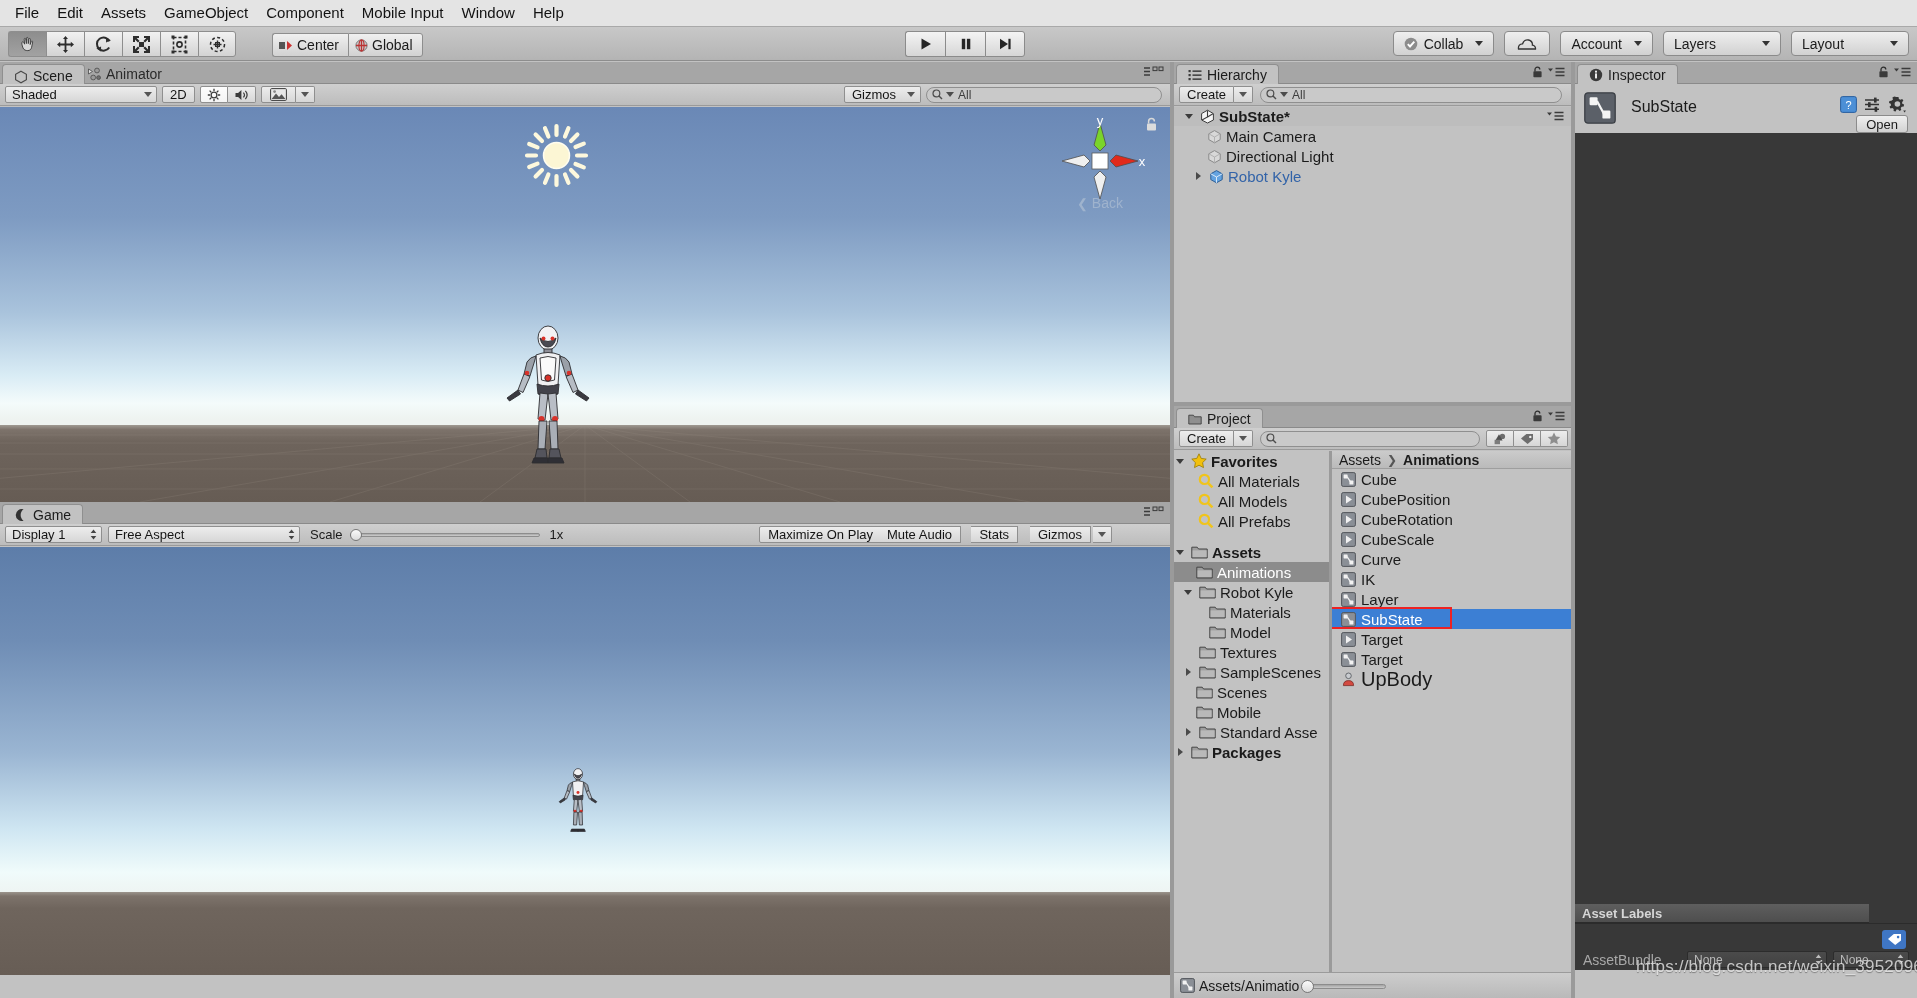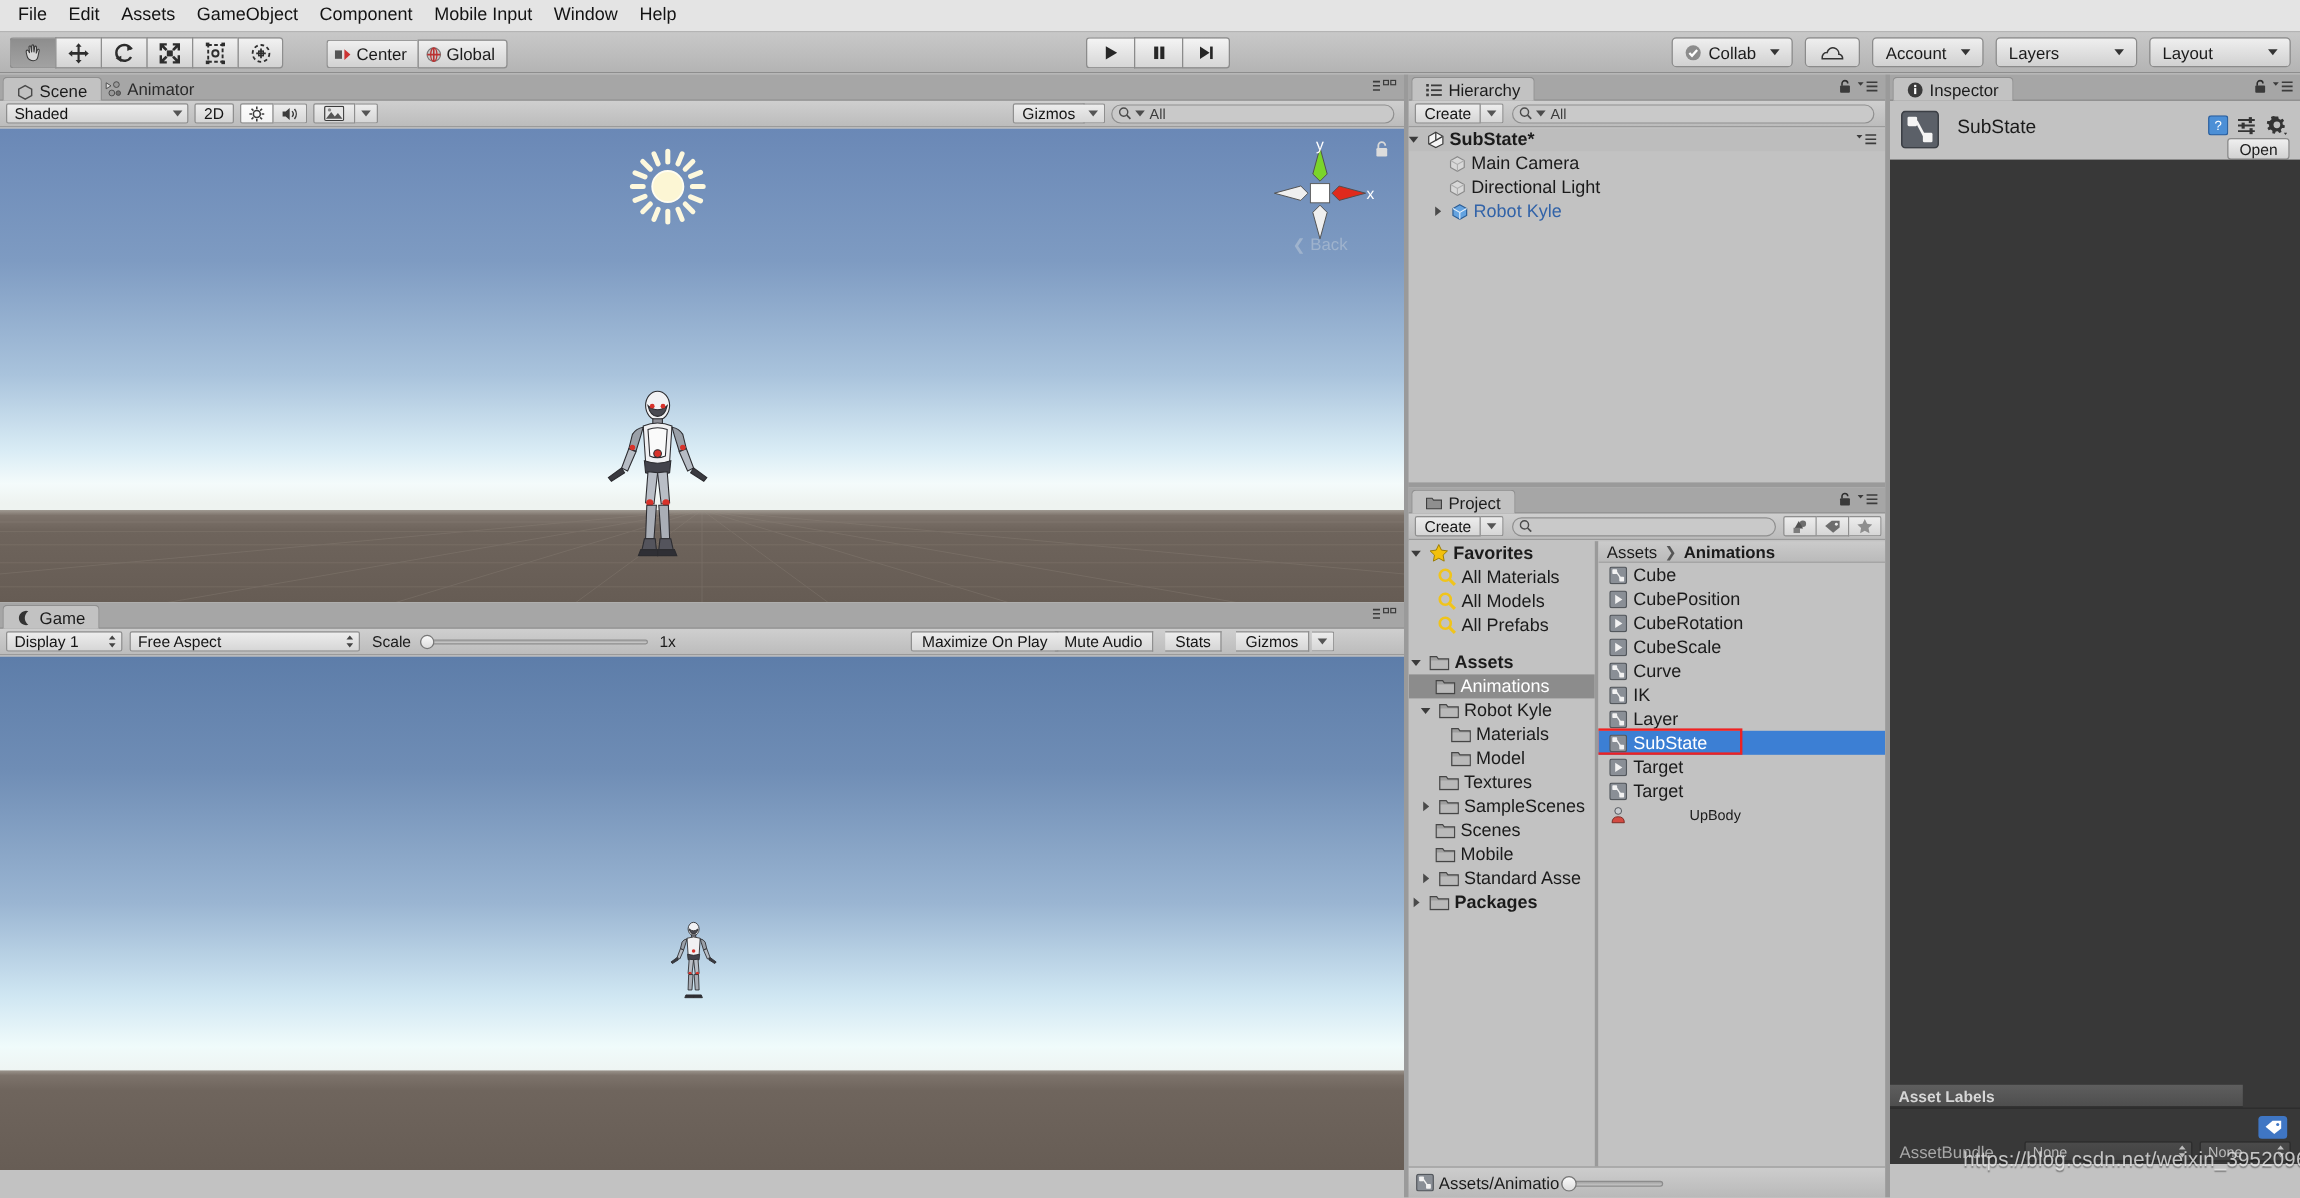--- a/index.html
+++ b/index.html
@@ -585,21 +585,21 @@
             <circle cx="4.4" cy="4.4" r="3.4" fill="none" stroke="#4c4c4c" stroke-width="1.2"></circle>
             <path d="M7 7l3 3" stroke="#4c4c4c" stroke-width="1.4"></path>
           </svg>
         <span class="caret" style="border-top-color:#4c4c4c;margin-right:1px;"></span>
         <span>All</span>
       </div>
     </div>
 
     <div class="treebody" style="top:45px;">
 
-      <div class="trow header" style="height:19px; padding-left:0; position:relative;">
+      <div class="trow header" style="height:19px; padding-left:11px; position:relative;">
         <span class="twist open"></span>
         <svg class="ico" style="width:15px;height:15px;flex:0 0 15px;" viewBox="0 0 15 15">
           <path d="M7.5 1.2 L13.4 4.6 V11 L7.5 14 L1.6 11 V4.6 Z" fill="#f5f5f5" stroke="#3c3c3c" stroke-width="1"></path>
           <path d="M7.5 1.6 L7.5 8 L2 11" fill="none" stroke="#3c3c3c" stroke-width="1.1"></path>
           <path d="M12.9 4.8 L7.5 8" fill="none" stroke="#3c3c3c" stroke-width="1.1"></path>
         </svg>
         <span style="font-size:15px;font-weight:bold;">SubState*</span>
         <svg style="position:absolute; right:7px; top:4px;" width="17" height="11" viewBox="0 0 17 11">
             <path d="M0 1.5 L5 1.5 L2.5 4.5Z" fill="#3b3b3b"></path>
             <path d="M7.5 1.5h9M7.5 5h9M7.5 8.5h9" stroke="#3b3b3b" stroke-width="1.3"></path>
@@ -908,21 +908,21 @@
               </g>
               <path d="M6 4.6 L9.4 9.6" stroke="#f2f2f2" stroke-width="1.2"></path>
             </svg>
           <span style="font-size:15px;">Target</span>
         </div>
         <div class="arow" style="height:20px;">
           <svg class="ico" style="width:15px;height:15px;flex:0 0 15px;" viewBox="0 0 15 15">
               <circle cx="7.5" cy="3.8" r="2.8" fill="#c9ccd0" stroke="#4f5358" stroke-width=".8"></circle>
               <path d="M2.4 13.6 q0-5 5.1-5 q5.1 0 5.1 5z" fill="#d34a41" stroke="#7b2b25" stroke-width=".8"></path>
             </svg>
-          <span style="font-size:12px;margin-left:47px;">UpBody</span>
+          <span style="font-size:20px;">UpBody</span>
         </div>
 
         <div class="redbox" style="left:-2px; top:138px; width:122px; height:22px;"></div>
       </div>
     </div>
 
     <div style="position:absolute; left:0; right:0; bottom:0; height:26px; background:linear-gradient(to bottom,#cdcdcd,#b9b9b9); border-top:1px solid #9b9b9b; display:flex; align-items:center; padding:0 6px;">
       <svg class="ico" style="width:15px;height:15px;flex:0 0 15px;" viewBox="0 0 15 15">
           <rect x="0.6" y="0.6" width="13.8" height="13.8" rx="1.6" fill="#8a8f96" stroke="#53575c" stroke-width="1"></rect>
           <g fill="#f2f2f2">

